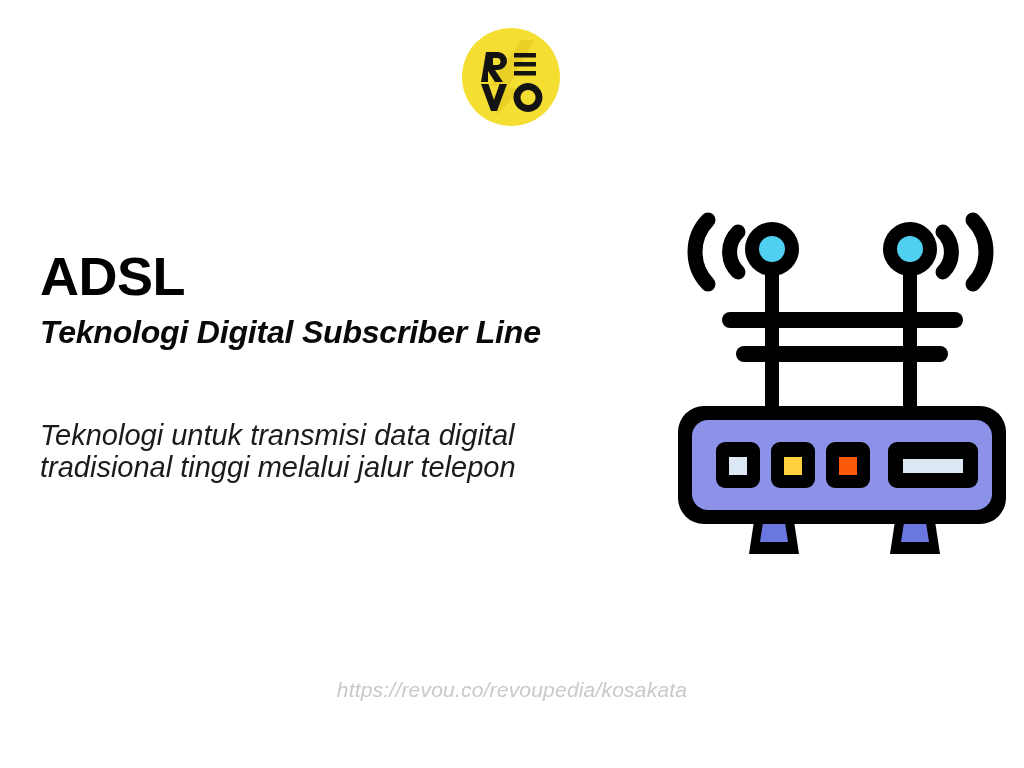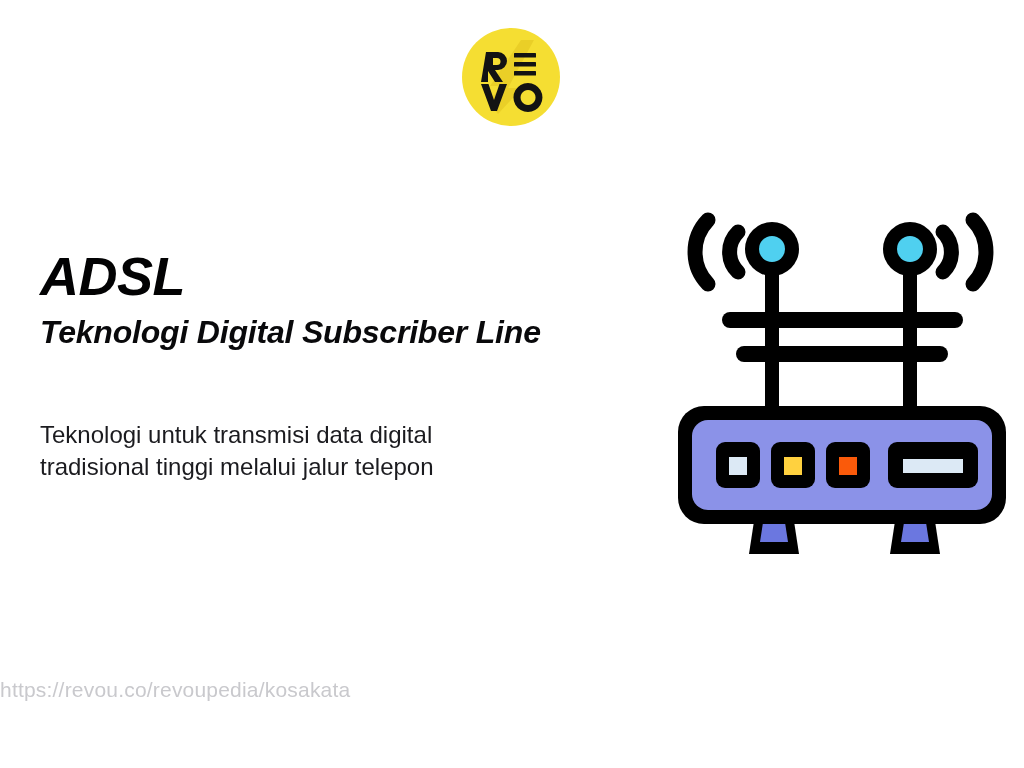--- a/index.html
+++ b/index.html
@@ -53,52 +53,54 @@
   .title {
     position: absolute;
     left: 40px;
     top: 212px;
     font-size: 54px;
     font-weight: 700;
     letter-spacing: -0.5px;
     color: #020203;
     line-height: 1.05;
     white-space: nowrap;
-    font-style: italic;
   }
   .subtitle {
     position: absolute;
     left: 40px;
     top: 286px;
     font-size: 32px;
     font-weight: 700;
     font-style: italic;
     letter-spacing: -0.2px;
     color: #09090b;
     line-height: 1.2;
     white-space: nowrap;
   }
   .body-text {
     position: absolute;
     left: 40px;
     top: 419px;
     width: 580px;
-    font-size: 24px;
+    font-size: 29px;
     font-weight: 400;
     color: #1b1b1f;
     line-height: 32px;
+    font-style: italic;
   }
   .body-text .ln { display: block; white-space: nowrap; }
 
   .footer-url {
     position: absolute;
     left: 0;
     right: 0;
     top: 678px;
+    text-align: center;
     font-size: 21px;
+    font-style: italic;
     color: #c9c9cd;
     letter-spacing: 0.2px;
   }
 
   
   .router-art {
     position: absolute;
     left: 672px;
     top: 198px;
     width: 340px;

